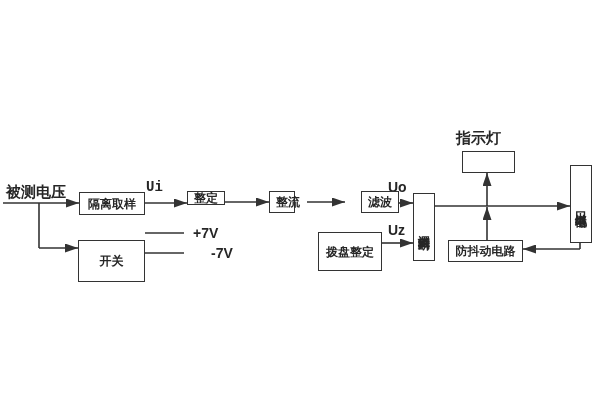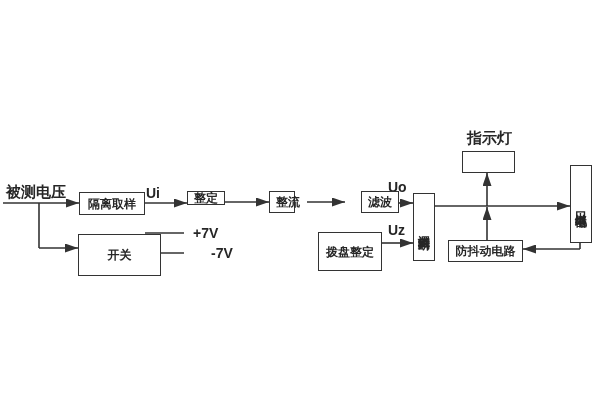--- a/index.html
+++ b/index.html
@@ -59,34 +59,34 @@
     <line x1="145" y1="253" x2="184" y2="253"></line>
     <line x1="382" y1="243" x2="413" y2="243" marker-end="url(#arr)"></line>
     <line x1="435" y1="206" x2="570" y2="206" marker-end="url(#arr)"></line>
     <line x1="487" y1="240" x2="487" y2="207" marker-end="url(#arr)"></line>
     <line x1="487" y1="206" x2="487" y2="173" marker-end="url(#arr)"></line>
     <line x1="580" y1="243" x2="580" y2="249"></line>
     <line x1="580" y1="249" x2="523" y2="249" marker-end="url(#arr)"></line>
   </svg>
 
   <div class="txt" style="left:6px;top:184px;">被测电压</div>
-  <div class="txt" style="left:467px;top:130px;">指示灯</div>
+  <div class="txt" style="left:456px;top:130px;">指示灯</div>
 
-  <div class="sig" style="left:146px;top:186px;">Ui</div>
+  <div class="sig" style="left:146px;top:180px;font-family:Liberation Mono, monospace;">Ui</div>
   <div class="sig" style="left:388px;top:180px;">Uo</div>
   <div class="sig" style="left:388px;top:223px;">Uz</div>
   <div class="sig" style="left:193px;top:226px;">+7V</div>
   <div class="sig" style="left:184px;top:246px;margin-left:27px;">-7V</div>
 
   <div class="box" style="left:79px;top:192px;width:66px;height:23px;">隔离取样</div>
   <div class="box" style="left:187px;top:191px;width:38px;height:14px;">整定</div>
   <div class="box" style="left:269px;top:191px;width:26px;height:22px;padding-left:12px;">整流</div>
   <div class="box" style="left:361px;top:191px;width:38px;height:22px;">滤波</div>
 
-  <div class="box two-line" style="left:78px;top:234px;width:83px;height:42px;">
+  <div class="box two-line" style="left:78px;top:240px;width:67px;height:42px;">
     <span>开关</span>
   </div>
 
   <div class="box" style="left:318px;top:232px;width:64px;height:39px;">拨盘整定</div>
 
   <div class="box vbox" style="left:413px;top:193px;width:22px;height:68px;">
     <span>逻辑判断</span>
   </div>
   <div class="box vbox" style="left:570px;top:165px;width:22px;height:78px;">
     <span>出口继电器</span>

